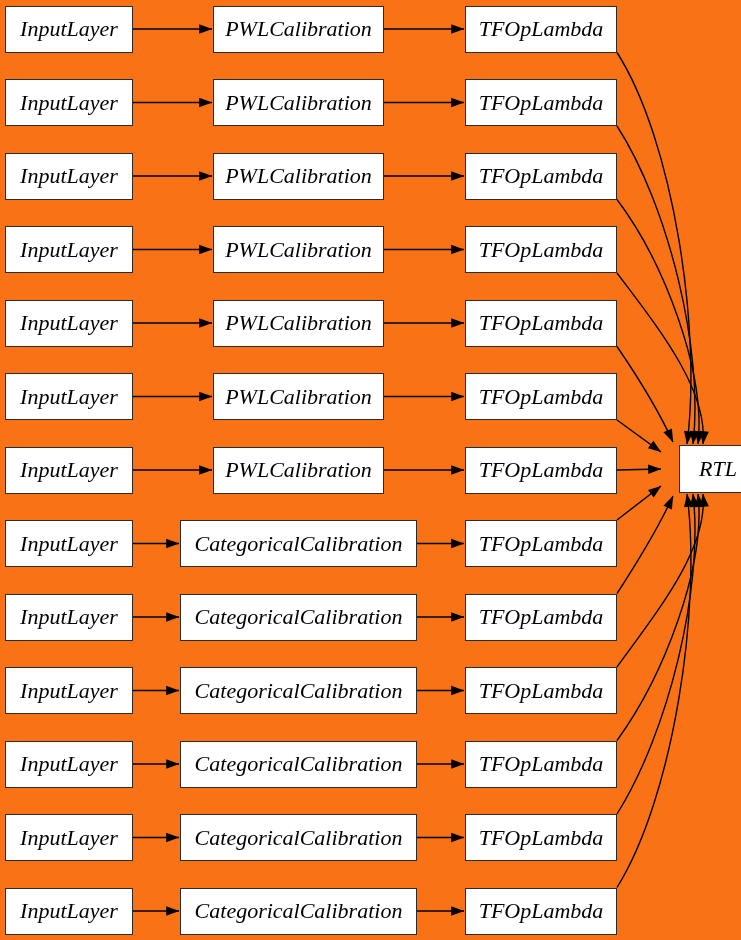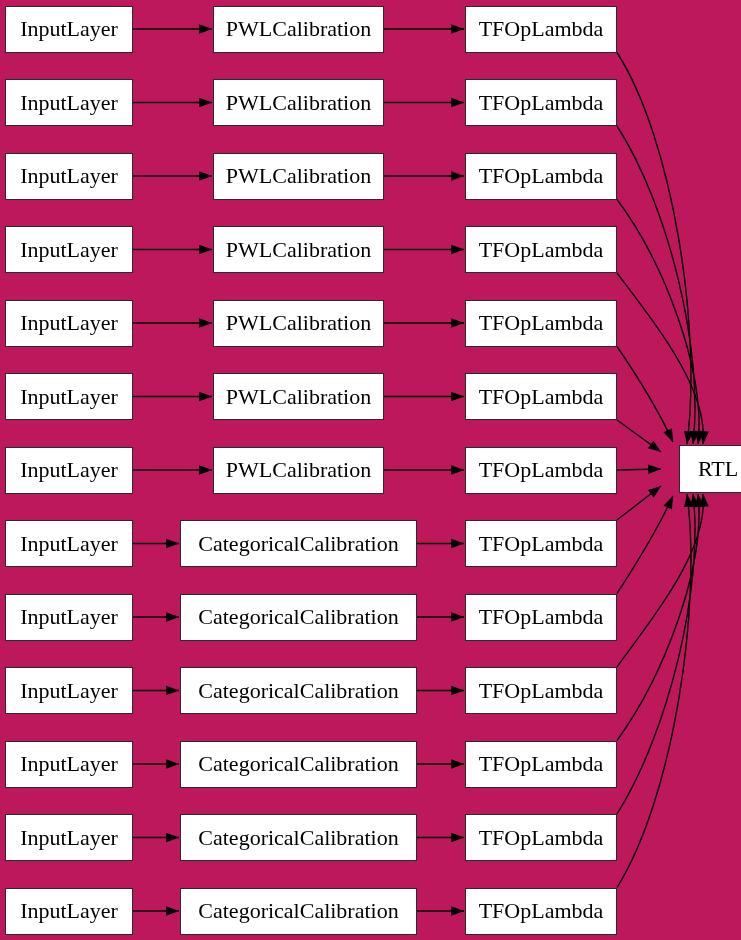--- a/index.html
+++ b/index.html
@@ -4,23 +4,24 @@
 <style>
   html, body {
     margin: 0;
     padding: 0;
     background: #ffffff;
   }
   .canvas {
     position: relative;
     width: 741px;
     height: 940px;
-    background: #be185d;
+    background: #f97316;
     font-family: "Liberation Serif", "DejaVu Serif", serif;
     overflow: hidden;
+    font-style: italic;
   }
   #edges {
     position: absolute;
     left: 0;
     top: 0;
     width: 741px;
     height: 940px;
   }
   .node {
     position: absolute;

